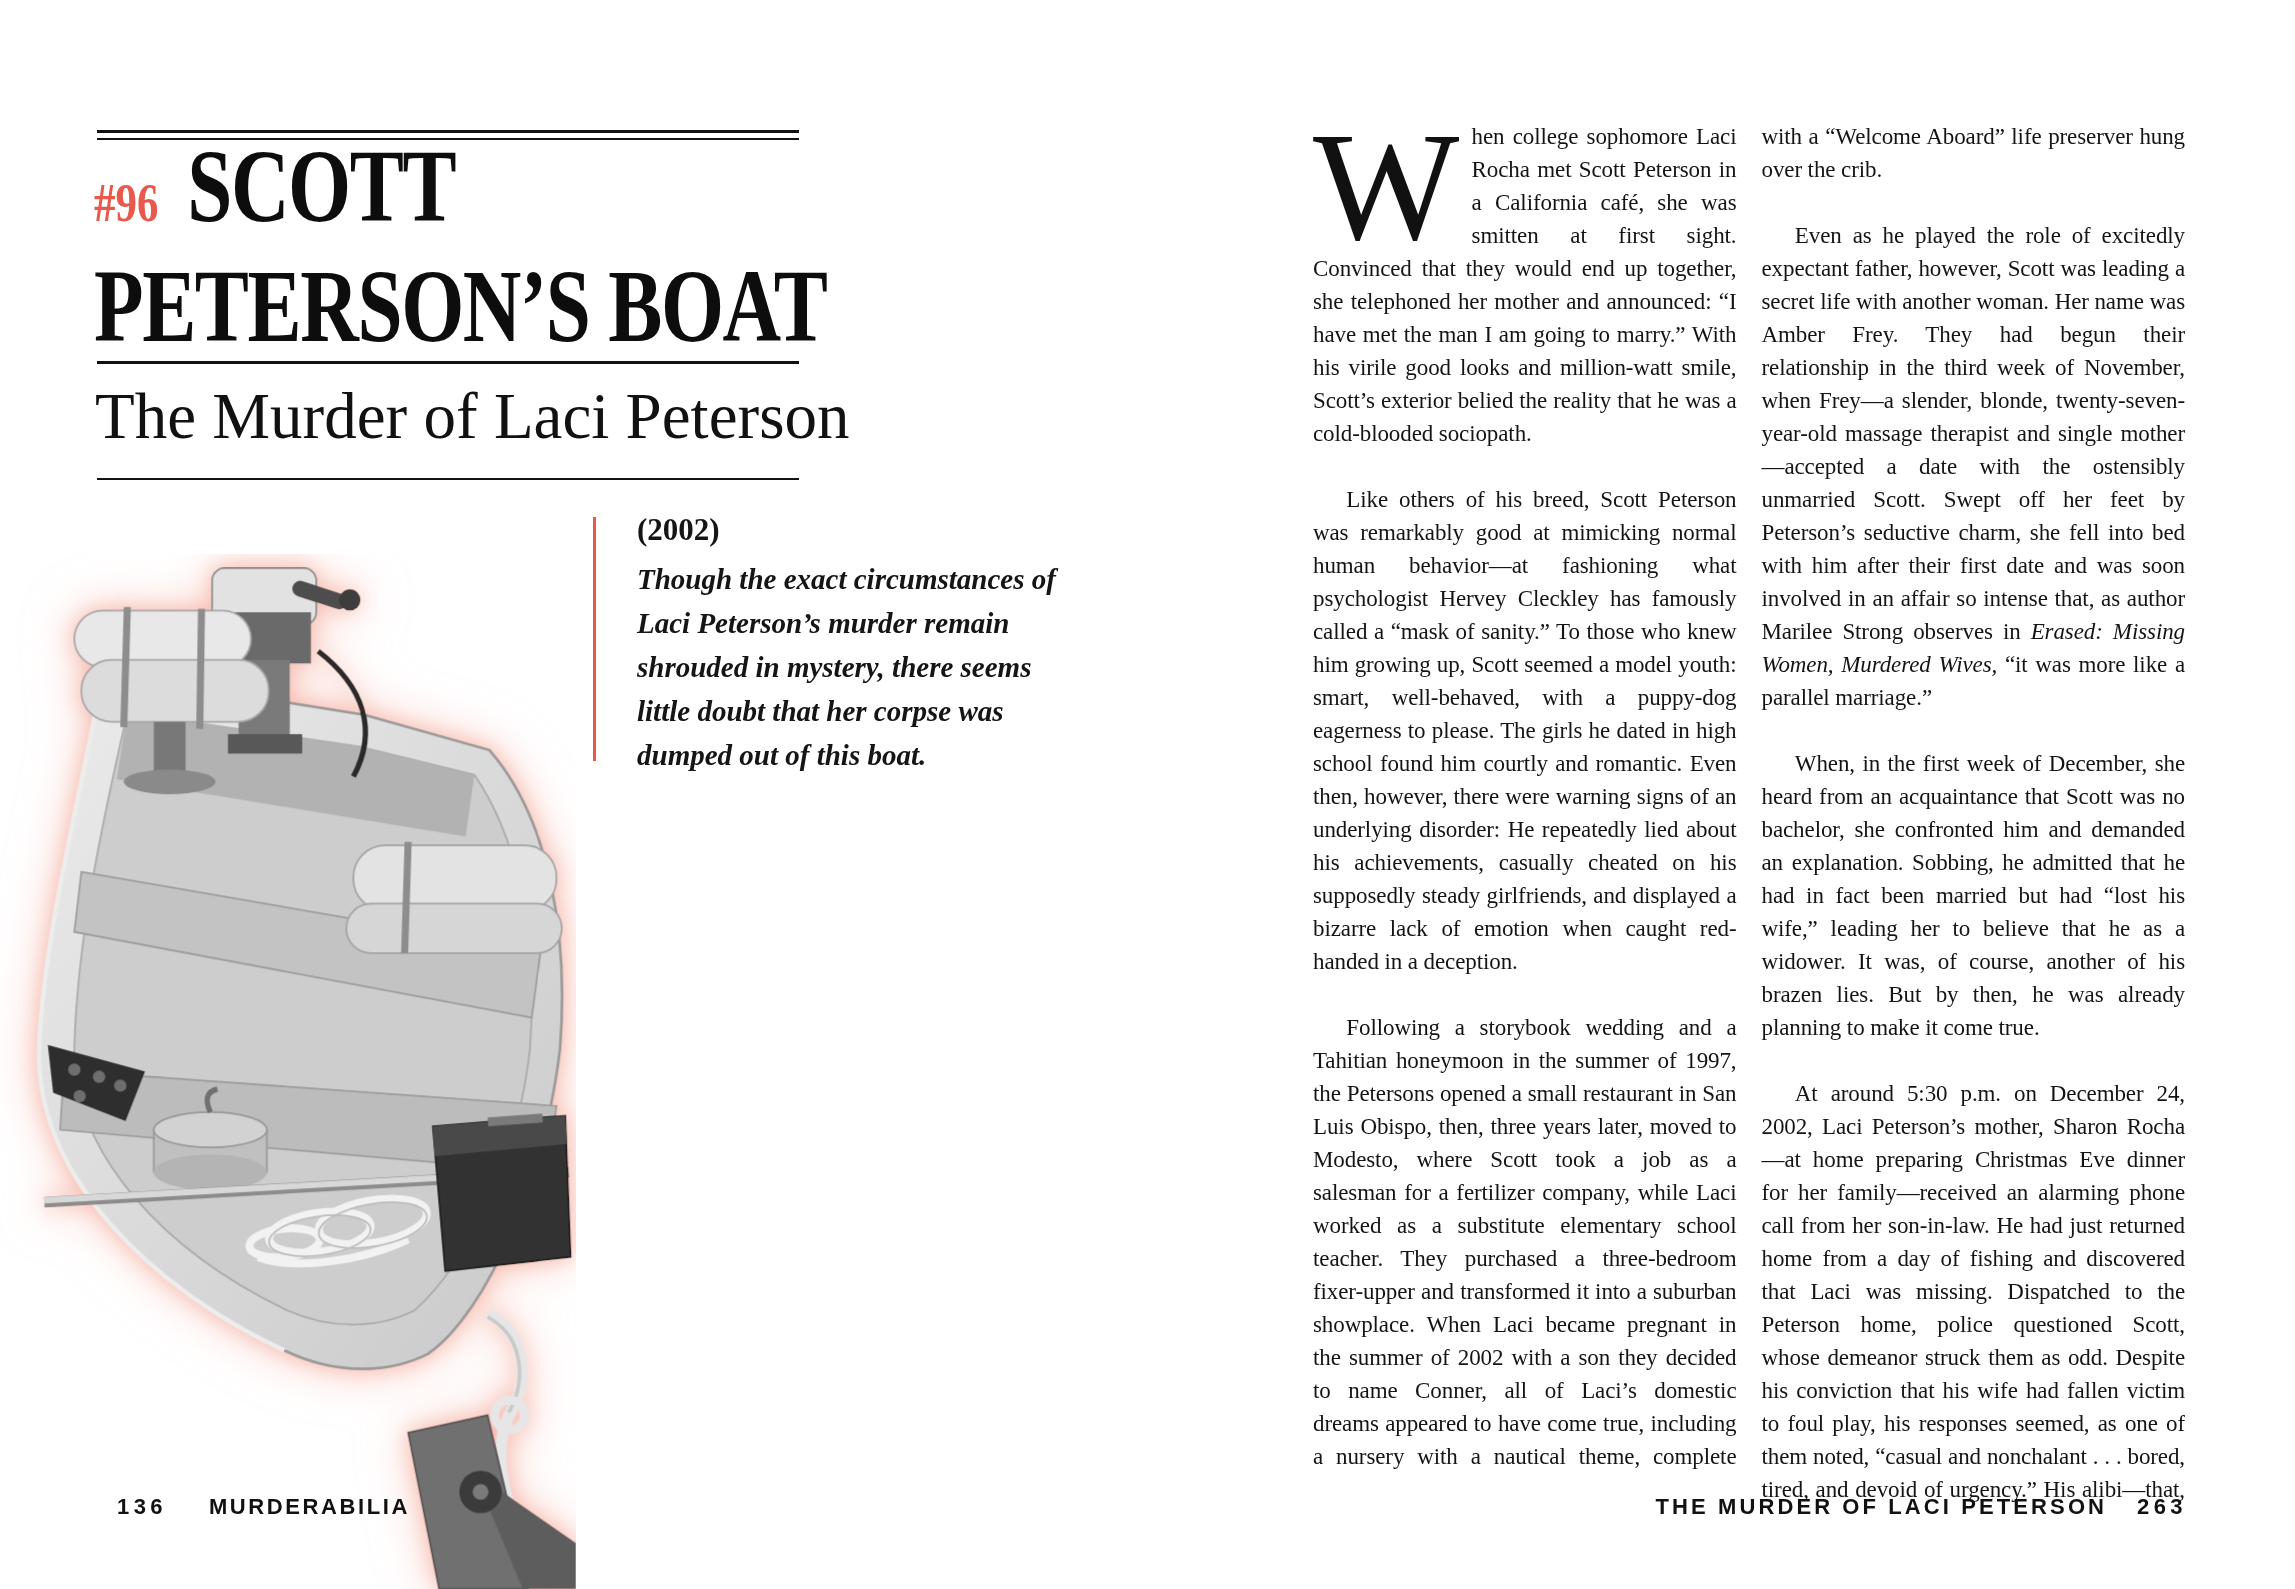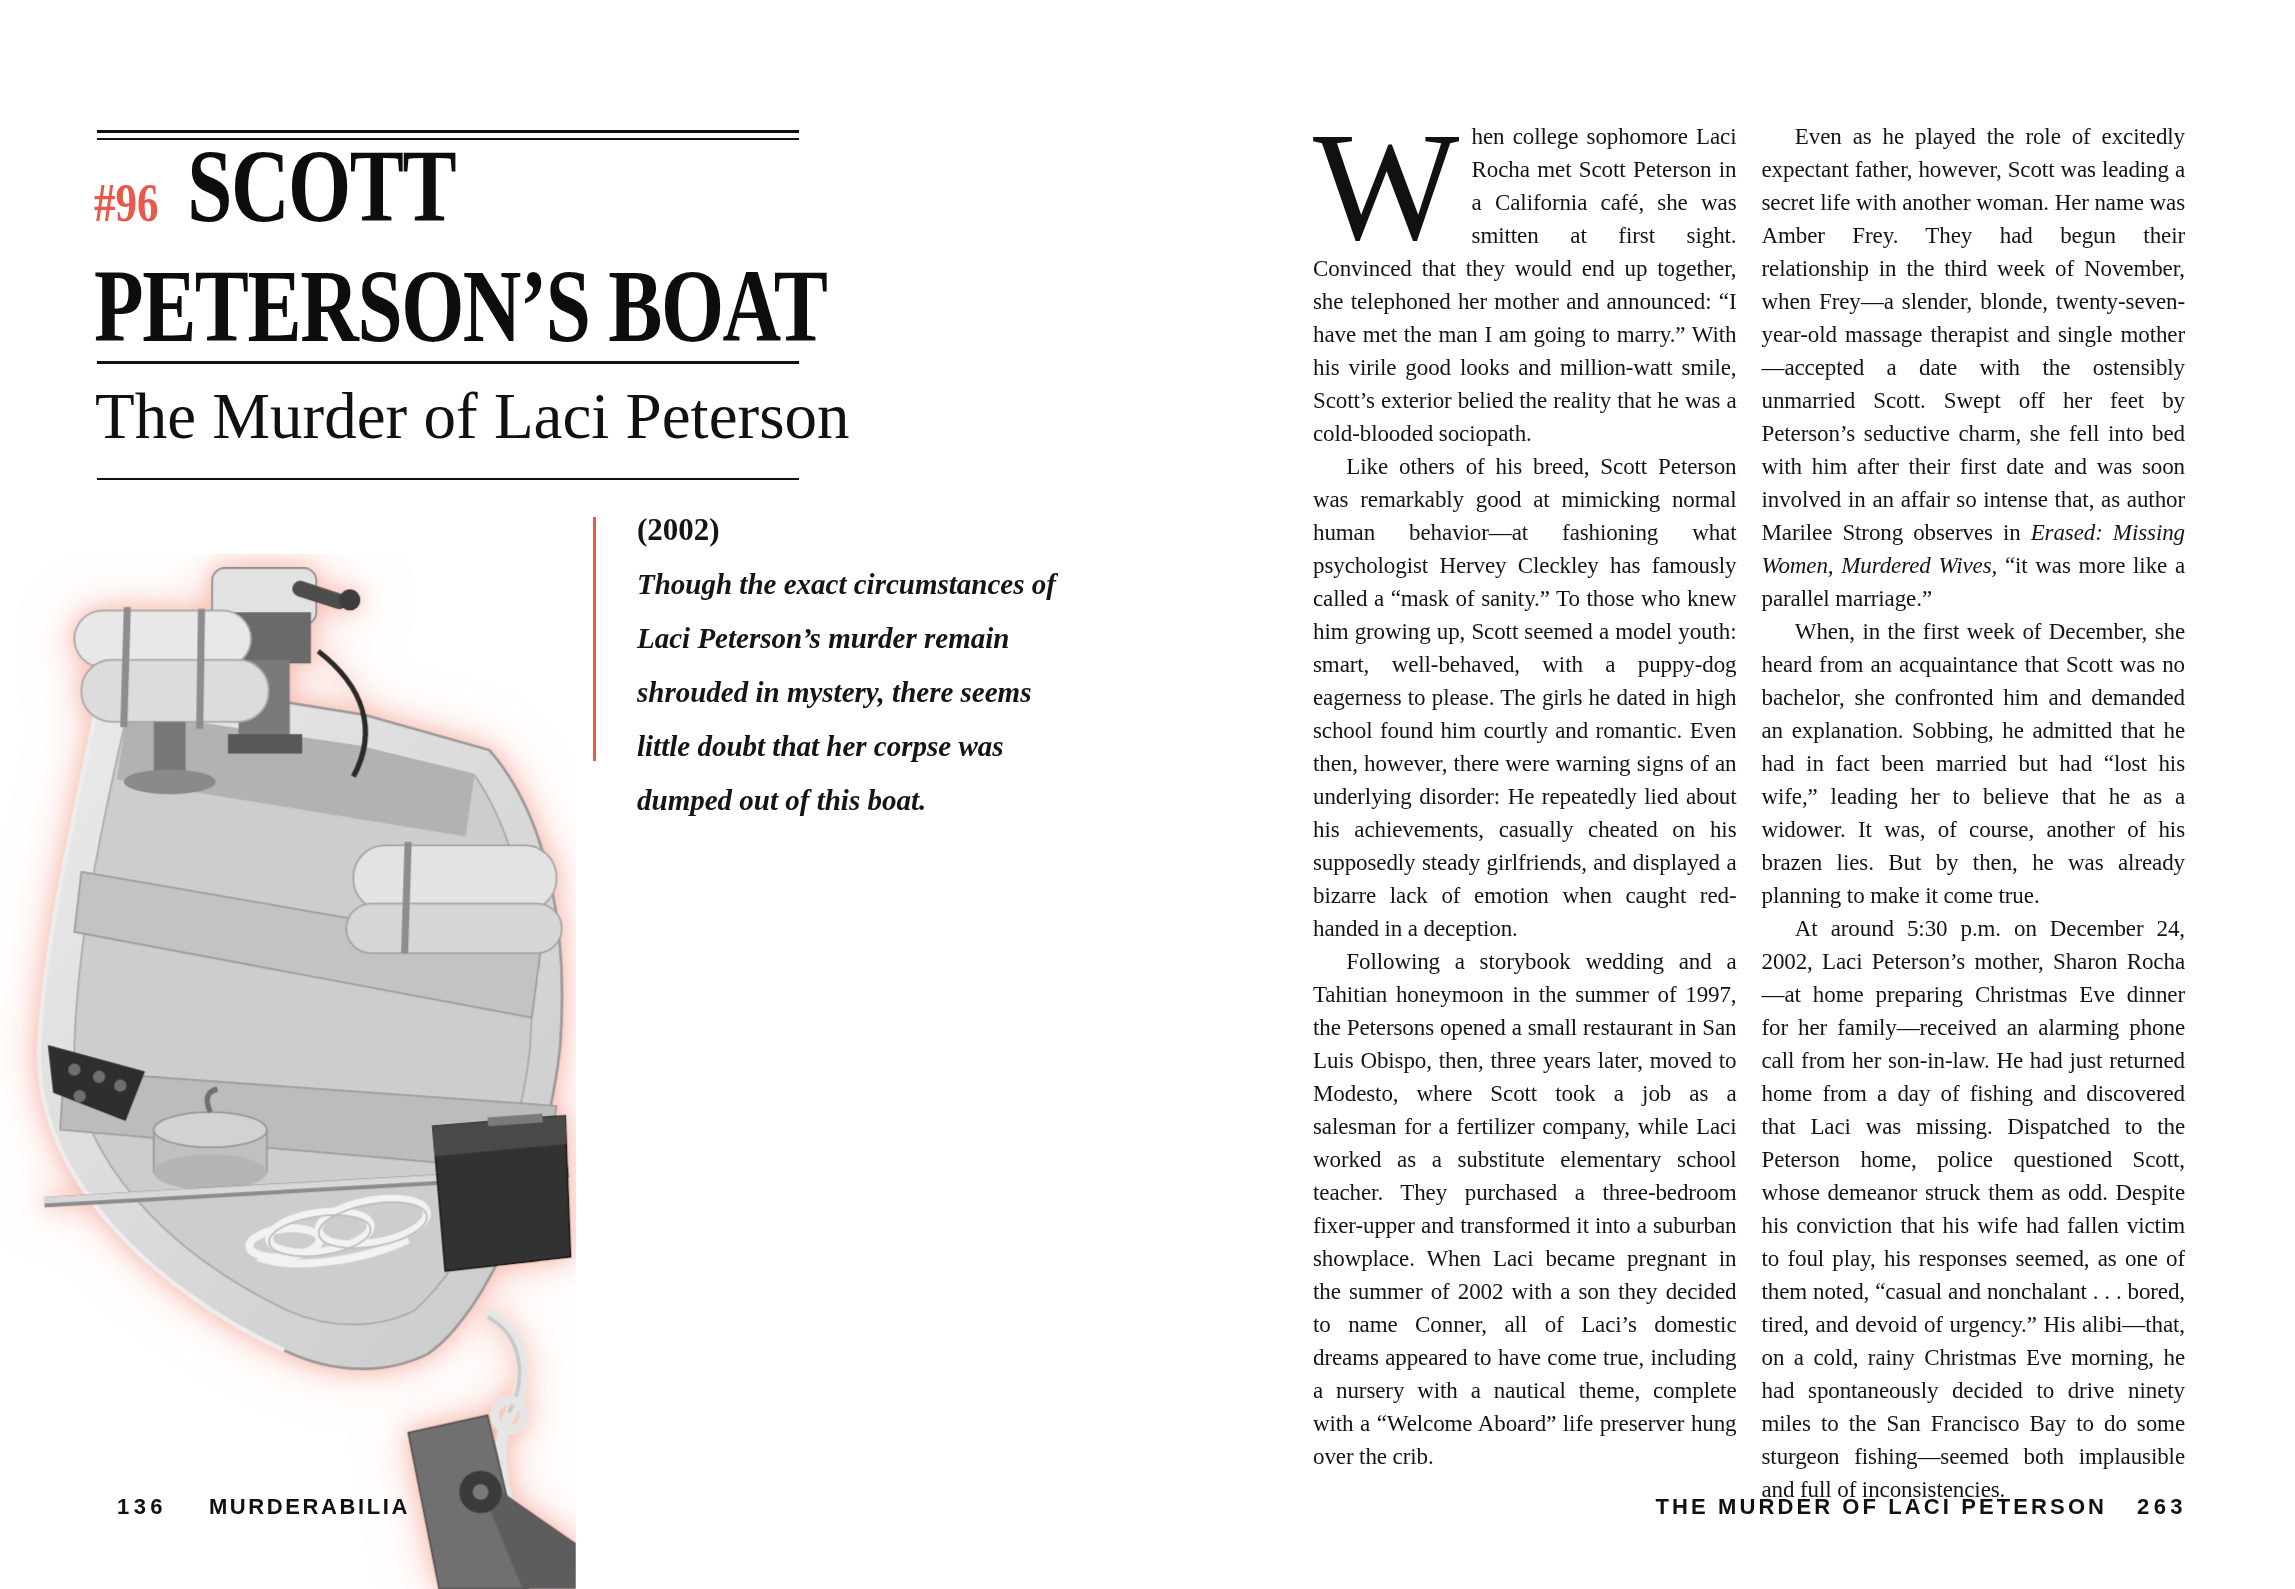--- a/index.html
+++ b/index.html
@@ -22,21 +22,21 @@
   .item-number { font-size:55px; color:#e8584b; margin-right:37px; letter-spacing:0; }
 
   .subtitle {
     position:absolute; left:95px; top:374px; margin:0; font-weight:normal;
     font-size:65px; line-height:1.3; color:#111; white-space:nowrap;
   }
 
   .deck-rule { position:absolute; left:593px; top:517px; width:2.6px; height:244px; background:#e8584b; }
   .deck { position:absolute; left:637px; top:512px; width:441px; }
   .deck-year { font-size:31px; font-weight:bold; }
-  .deck-text { margin-top:8.8px; font-size:29px; font-weight:bold; font-style:italic; line-height:54px; }
+  .deck-text { margin-top:8.8px; font-size:29px; font-weight:bold; font-style:italic; line-height:44px; }
 
   .boat { position:absolute; left:-7px; top:554px; width:583px; height:1035px; margin:0; }
 
   .folio {
     position:absolute; top:1494px; font-family:"Liberation Sans", sans-serif;
     font-weight:bold; font-size:22px; color:#111; white-space:nowrap;
   }
   .folio-left { left:117px; }
   .folio-left .folio-num { letter-spacing:4.4px; margin-right:42px; }
   .folio-left .folio-label { letter-spacing:2.6px;margin-top:23px; }
@@ -44,21 +44,21 @@
   .folio-right .folio-label { letter-spacing:3.1px; margin-right:30px; }
   .folio-right .folio-num { letter-spacing:4.4px; }
 
   .article {
     position:absolute; left:1313px; top:120px; width:872px; height:1397px;
     column-count:2; column-gap:25px; column-fill:auto;
     font-size:23px; line-height:33px; text-align:justify; letter-spacing:-0.1px;
     overflow:hidden; color:#141414;
   }
   .article p { margin:0; }
-  .article p + p { text-indent:1.45em; }
+  .article p + p { text-indent:1.45em;margin-top:33px; }
   .dropcap {
     float:left; font-size:155px; line-height:124px; padding:5.3px 12.4px 0 0;
     font-family:"Liberation Serif", serif; color:#111;
   }
   .book-title { font-style:italic; }
 </style>
 </head>
 <body>
 
 <div class="spread">

